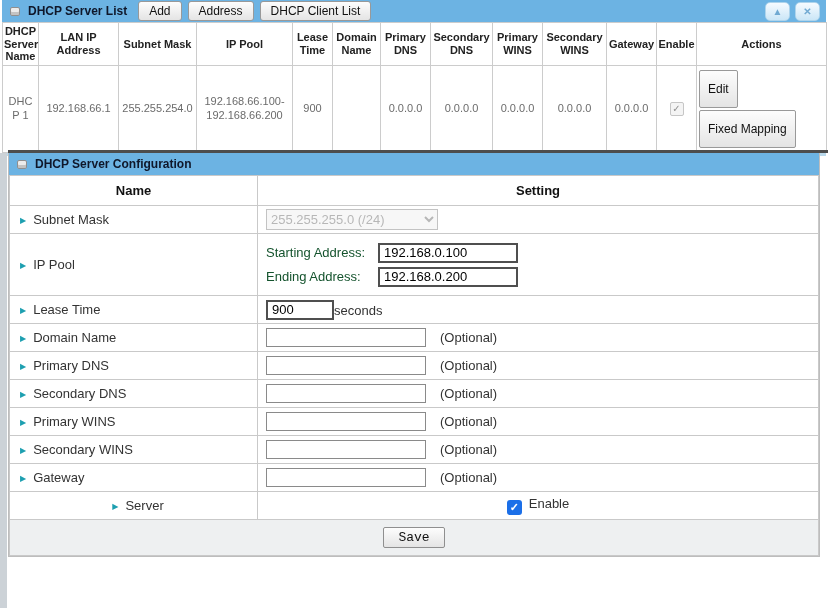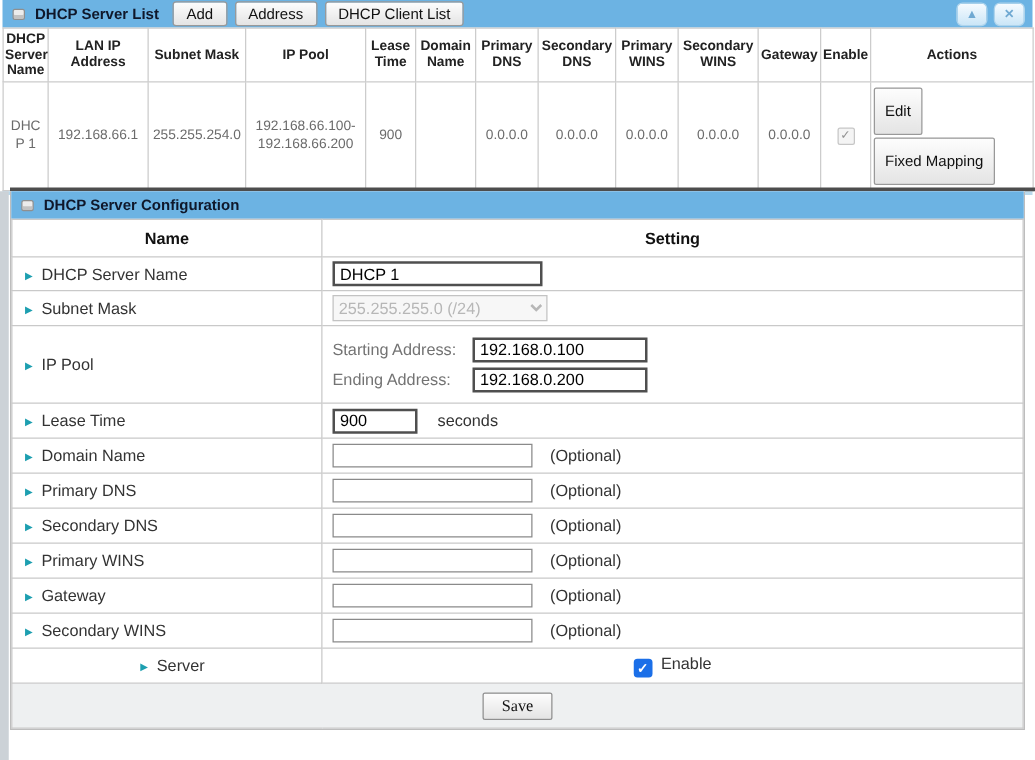--- a/index.html
+++ b/index.html
@@ -76,37 +76,37 @@
   }
   input.ti-disabled { background:#f0f0f0; border:1px solid #a9a9a9; color:#7f7f7f; }
   select.sel {
     width:172px; height:21px; font-size:13px; font-family:inherit;
     color:#999999; background:#f5f5f5; border:1px solid #ababab;
   }
   input.ti-pool  { width:140px; }
   input.ti-lease { width:68px; }
   input.ti-opt   { width:160px; border:1px solid #8a8a8a; height:19px; }
   .pool-line { display:flex; align-items:center; margin:4px 0; }
-  .pool-label { width:112px; font-size:13px; color:#737373; }
-  .suffix { margin-left:16px; font-size:13px; color:#333; }
+  .pool-label { width:112px; font-size:13px; color:#14532d; }
+  .suffix { font-size:13px; color:#333; }
   .opt-note { margin-left:14px; font-size:13px; color:#333; }
 
   .cb-blue {
     width:15px; height:15px; background:#1b6fe8; border-radius:3px; color:#fff;
     font-size:11px; font-weight:bold; display:inline-flex; align-items:center;
     justify-content:center; margin-right:7px; vertical-align:-3px;
   }
   tr.row-pool  td { height:62px; }
   tr.row-lease td { height:28px; }
   tr.row-opt   td { height:28px; }
   tr.row-server td { height:28px;text-align:center; }
   tr.footer-row td { background:#eef0f1; height:36px; text-align:center; }
   .save-btn {
     background:linear-gradient(#fdfdfd,#e4e4e4); border:1px solid #8f8f8f;
-    border-radius:2px; font-size:13px; color:#111; padding:2px 14px; font-family:Liberation Serif, serif;
+    border-radius:2px; font-size:13px; color:#111; padding:2px 14px; font-family:Liberation Mono, monospace;
   }
 </style>
 </head>
 <body>
 
 <div class="panel1">
   <div class="bar">
     <span class="bar-marker"></span>
     <span class="bar-title">DHCP Server List</span>
     <button class="btn">Add</button>
@@ -189,28 +189,20 @@
         <col style="width:248px">
         <col>
       </colgroup>
 
     <tbody>
         <tr class="cfg-head">
       <td>Name</td>
       <td>Setting</td>
     </tr>
 
-    <tr>
-      <td class="label-cell">
-        <span class="bullet">▶</span><span>DHCP Server Name</span>
-      </td>
-      <td class="setting-cell">
-        <input type="text" class="ti" value="DHCP 1" style="">
-      </td>
-    </tr>
 
 
     <tr>
       <td class="label-cell">
         <span class="bullet">▶</span><span>Subnet Mask</span>
       </td>
       <td class="setting-cell">
         <select class="sel" disabled="">
           <option>255.255.255.0 (/24)</option>
         </select>
@@ -273,30 +265,30 @@
       <td class="label-cell">
         <span class="bullet">▶</span><span>Primary WINS</span>
       </td>
       <td class="setting-cell">
         <input type="text" class="ti ti-opt" value="" style=""><span class="opt-note">(Optional)</span>
       </td>
     </tr>
 
     <tr class="row-opt">
       <td class="label-cell">
+        <span class="bullet">▶</span><span>Secondary WINS</span>
+      </td>
+      <td class="setting-cell">
+        <input type="text" class="ti ti-opt" value="" style=""><span class="opt-note">(Optional)</span>
+      </td>
+    </tr>
+
+    <tr class="row-opt">
+      <td class="label-cell">
         <span class="bullet">▶</span><span>Gateway</span>
-      </td>
-      <td class="setting-cell">
-        <input type="text" class="ti ti-opt" value="" style=""><span class="opt-note">(Optional)</span>
-      </td>
-    </tr>
-
-    <tr class="row-opt">
-      <td class="label-cell">
-        <span class="bullet">▶</span><span>Secondary WINS</span>
       </td>
       <td class="setting-cell">
         <input type="text" class="ti ti-opt" value="" style=""><span class="opt-note">(Optional)</span>
       </td>
     </tr>
 
     <tr class="row-server">
       <td class="label-cell">
         <span class="bullet">▶</span><span>Server</span>
       </td>

